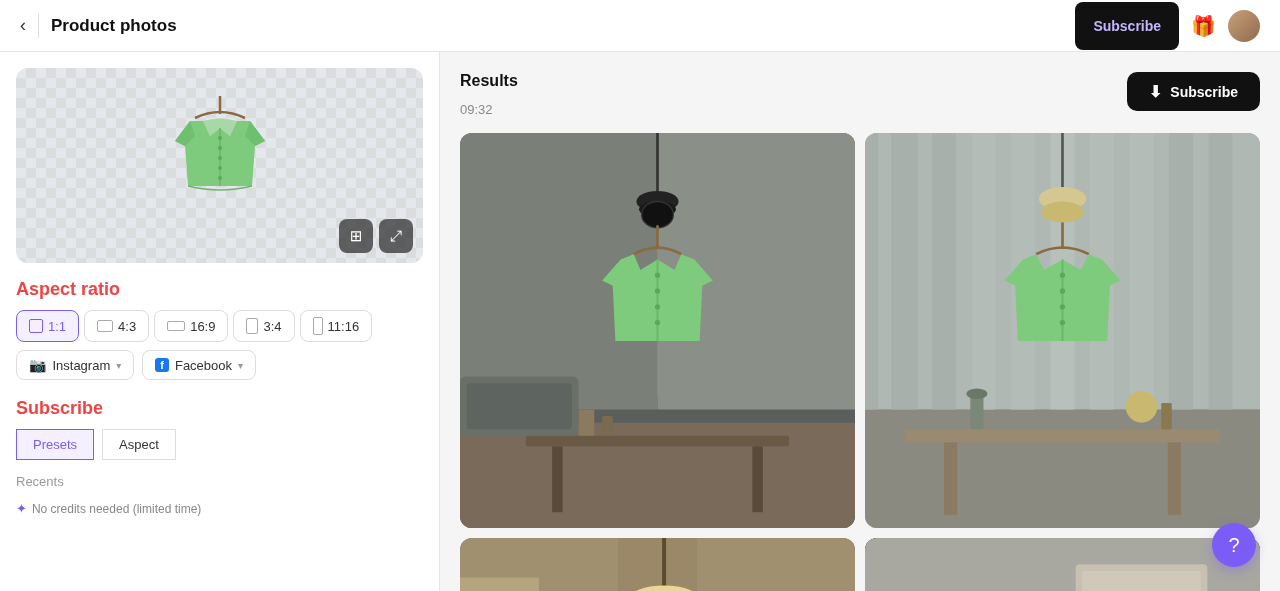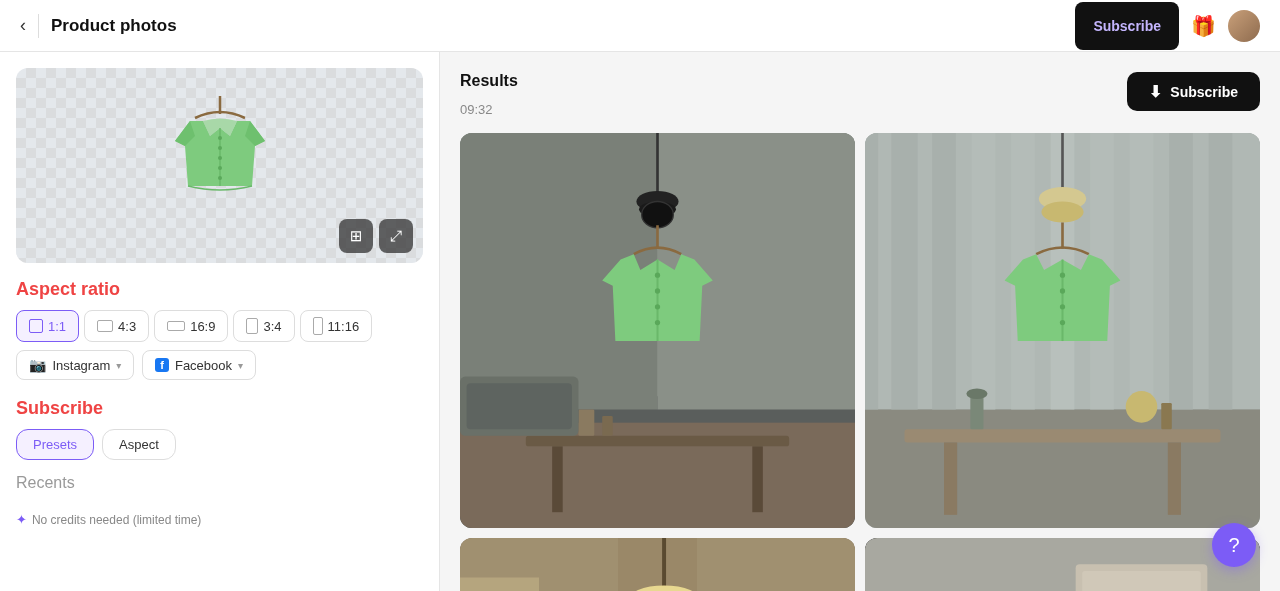--- a/index.html
+++ b/index.html
@@ -66,26 +66,26 @@
     .social-row { display: flex; gap: 8px; margin-bottom: 18px; }
     .social-btn {
       display: flex; align-items: center; gap: 6px; padding: 6px 12px;
       border: 1.5px solid #ddd; border-radius: 8px; background: #fff;
       font-size: 13px; cursor: pointer; color: #333; font-weight: 500;
     }
 
     
     .bg-tabs { display: flex; gap: 8px; margin-bottom: 14px; }
     .bg-tab {
-      padding: 7px 16px; border: 1.5px solid #ddd; border-radius: 12px;
+      padding: 7px 16px; border: 1.5px solid #ddd; border-radius: 0;
       background: #fff; font-size: 13px; cursor: pointer; color: #333; font-weight: 500;
     }
     .bg-tab.active { border-color: #7c5cf6; color: #7c5cf6; background: #f5f0ff; }
 
-    .recents-label { font-size: 16px; color: #999; margin-bottom: 20px; }
+    .recents-label { font-size: 13px; color: #999; margin-bottom: 12px; }
     .credits-note { font-size: 12px; color: #888; display: flex; align-items: center; gap: 5px; margin-bottom: 14px; }
     .diamond { color: #7c5cf6; font-size: 13px; }
 
     .generate-btn {
       width: 100%; padding: 14px; background: #111; color: #fff;
       border: none; border-radius: 10px; font-size: 15px; font-weight: 600;
       cursor: pointer; margin-top: auto;
     }
 
     

